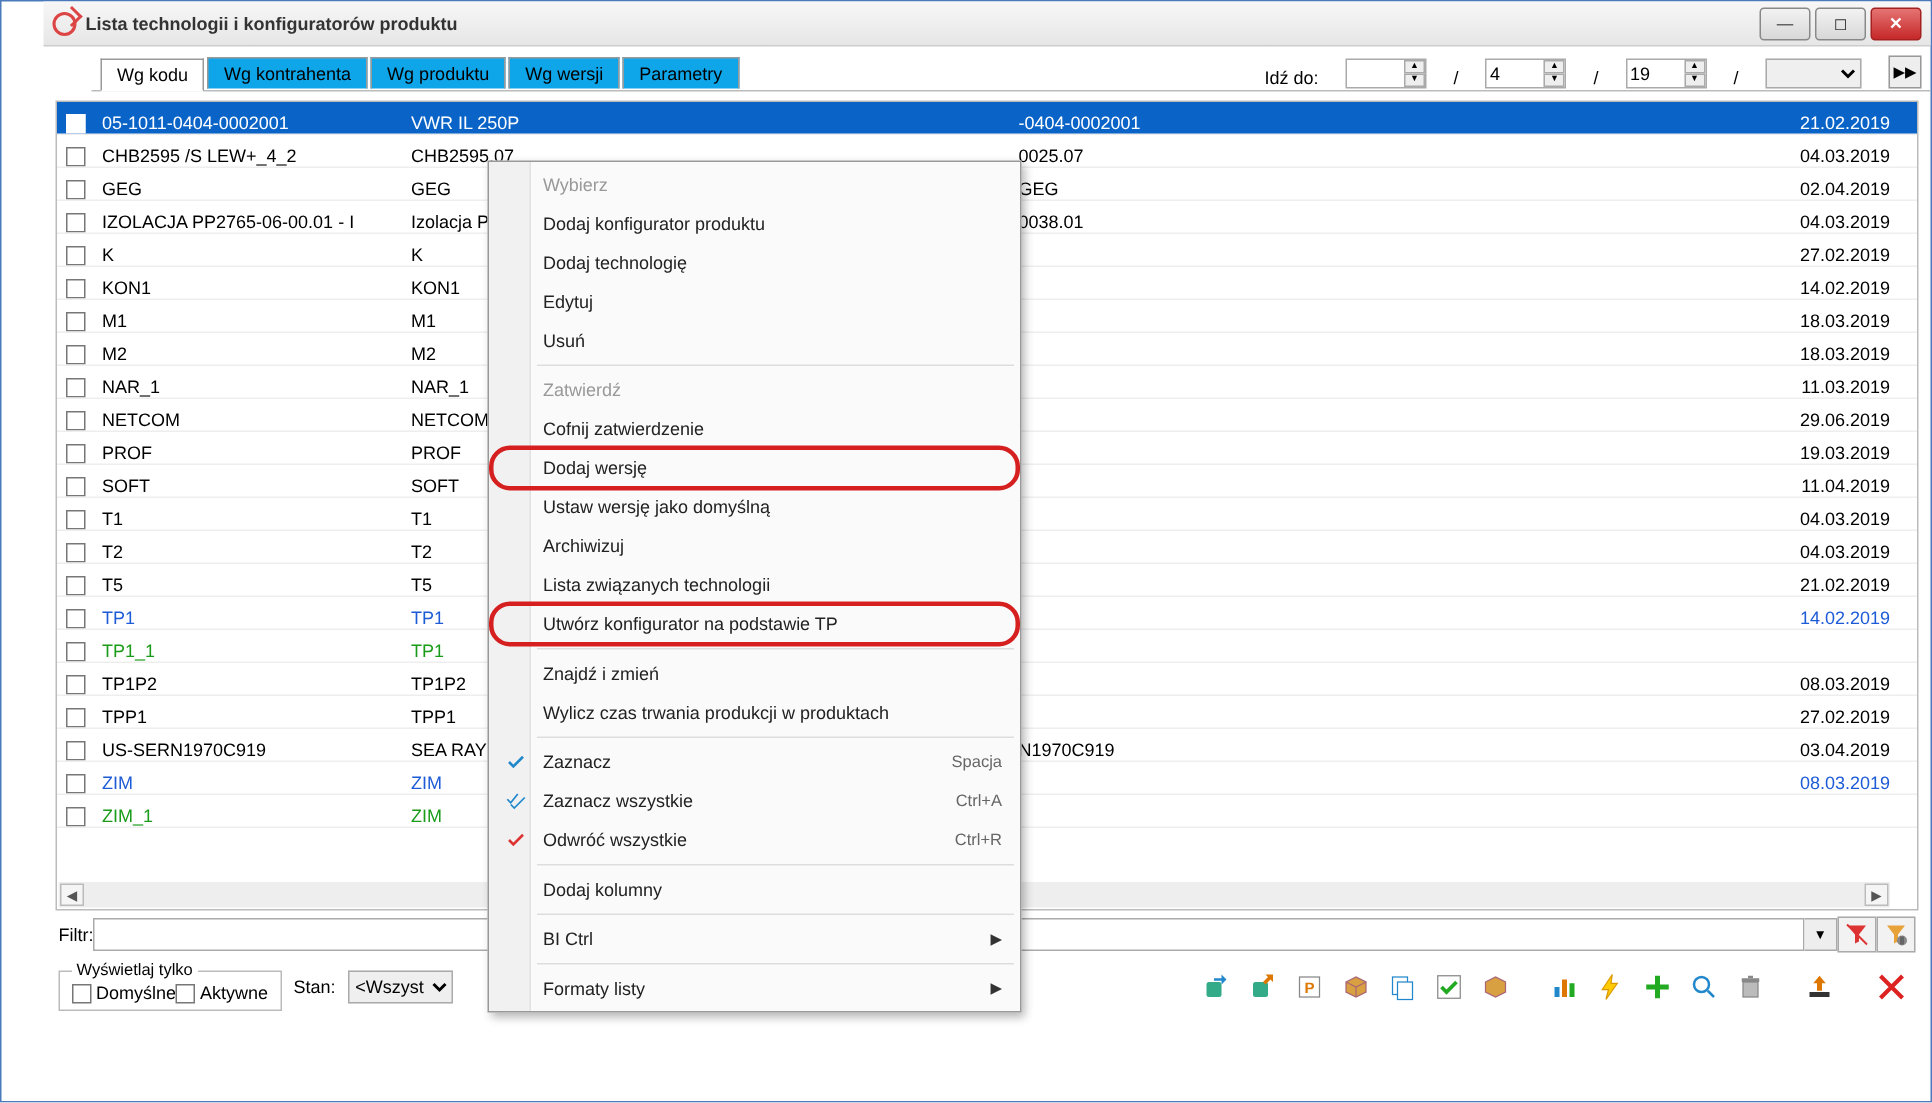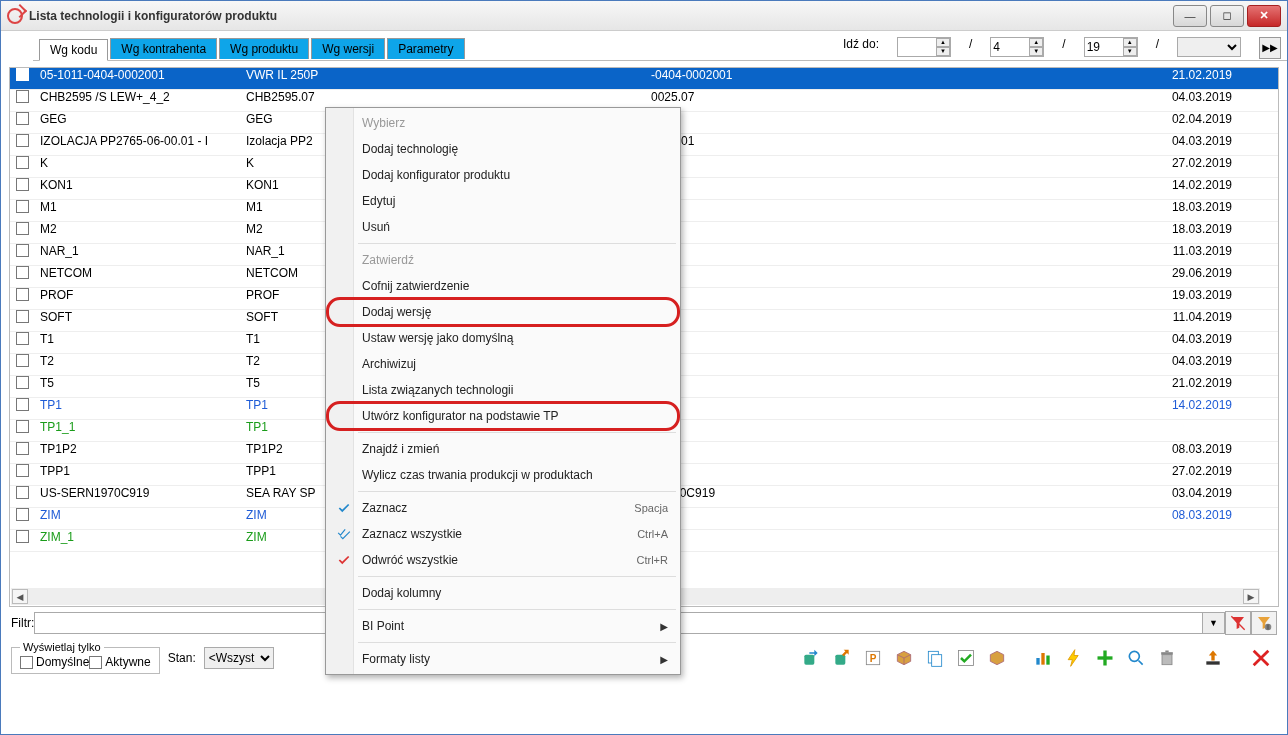--- a/index.html
+++ b/index.html
@@ -1,31 +1,31 @@
 <!DOCTYPE html>
 <html><head>
 <meta charset="utf-8">
 <style>
 * { box-sizing: border-box; margin: 0; padding: 0; font-family: Tahoma, sans-serif; font-size: 12px; }
 body { background: #e8e8e8; width: 1288px; height: 735px; overflow: hidden; position: relative; }
 
-.window { width: 1288px; height: 735px; background: #fff; border: 1px solid #4a7abc; }
+.window { width: 1288px; height: 735px; background: #fff; border: 1px solid #4a7abc; padding-left: 28px; }
 
 .titlebar { height: 30px; background: linear-gradient(#f7f7f7,#e6e6e6); border-bottom: 1px solid #ccc; display: flex; align-items: center; padding: 0 6px; }
 .titlebar .app-icon { width: 16px; height: 16px; border: 2px solid #d44; border-radius: 50%; position: relative; margin-right: 6px; }
 .titlebar .app-icon::after { content:""; position:absolute; width:8px;height:8px;border:2px solid #d44;border-left:none;border-bottom:none; top:-4px;right:-4px; transform:rotate(45deg);}
 .titlebar .title-text { font-weight: bold; color: #333; flex: 1; }
 .win-btns { display: flex; gap: 3px; }
 .win-btn { width: 34px; height: 22px; border: 1px solid #888; background: linear-gradient(#f2f2f2,#d8d8d8); border-radius: 3px; display:flex;align-items:center;justify-content:center; font-size:11px; color:#333;}
 .win-btn.close { background: linear-gradient(#e57373,#c62828); color:#fff; font-weight:bold; border-color:#a52020;}
 
 .tabs-row { height: 30px; display: flex; align-items: center; padding: 4px 6px 0 6px; gap: 2px; border-bottom: 1px solid #bbb; margin-left: 32px; }
 .tab { padding: 3px 10px; border: 1px solid #999; background: #0ea5e9; cursor: pointer; border-bottom: none; position: relative; top: 1px; }
 .tab.active { background: #fff; border-bottom: 1px solid #fff; top: 2px;}
-.nav-right { margin-left: auto; display: flex; align-items: flex-start; gap: 18px; }
+.nav-right { margin-left: auto; display: flex; align-items: flex-end; gap: 18px; }
 .nav-right input { width: 54px; height: 20px; border: 1px solid #aaa; padding: 0 16px 0 2px; position: relative; }
 .spinwrap{position:relative;}
 .spinbtns{position:absolute;right:1px;top:1px;width:14px;height:18px;display:flex;flex-direction:column;}
 .spinbtns div{flex:1;background:#eee;border:1px solid #aaa;font-size:6px;display:flex;align-items:center;justify-content:center;cursor:pointer;}
 .nav-right select { height: 20px; border: 1px solid #aaa; width: 64px;}
 .nav-btn { width: 22px; height: 22px; border: 1px solid #999; background: #eee; display:flex;align-items:center;justify-content:center;font-size:10px;cursor:pointer;}
 
 .grid-wrap { margin: 6px 8px 2px 8px; border: 1px solid #bbb; height: 540px; position: relative; background:#fff;overflow:hidden;}
 .grid-header { display: flex; height: 24px; background: linear-gradient(#fafafa,#e8e8e8); border-bottom: 1px solid #bbb; }
 .gh { border-right: 1px solid #ccc; display: flex; align-items: center; justify-content: center; font-size: 12px; color: #333; }
@@ -33,21 +33,21 @@
 .col-kod { width: 206px; }
 .col-nazwa { width: 220px; }
 .col-dok { width: 185px; }
 .col-prod { width: 134px; }
 .col-opis { width: 98px; }
 .col-kontr { width: 140px; }
 .col-data { width: 218px; }
 .col-scroll{width:17px;background:#eee;}
 
 .grid-body { overflow: hidden; }
-.row { display: flex; height: 22px; align-items: flex-start; border-bottom: 1px solid #eee; }
+.row { display: flex; height: 22px; align-items: flex-end; border-bottom: 1px solid #eee; }
 .row.sel { background: #0a64c8; color: #fff; }
 .cell { border-right: 1px solid transparent; padding: 0 4px; white-space: nowrap; overflow: hidden; display:flex;align-items:center;}
 .cell.col-chk{justify-content:center;padding:0;}
 .cell.col-data{justify-content:flex-end;}
 .chk { width: 13px; height: 13px; border: 1px solid #777; background: #fff; display: inline-block; }
 .row.sel .chk{border-color:#fff;}
 .txt-blue{color:#1e5bd6;}
 .txt-green{color:#1a9c1a;}
 
 .hscroll { position: absolute; left: 1px; right: 18px; bottom: 1px; height: 17px; background: #eee; display:flex;align-items:center;}
@@ -522,24 +522,24 @@
     </div>
   </div>
 </div>
 
 <div class="context-menu">
   <div class="cm-gutter"></div>
   <div class="cm-item disabled">
       <span>Wybierz</span>
     </div>
   <div class="cm-item">
+      <span>Dodaj konfigurator produktu</span>
+    </div>
+  <div class="cm-item">
       <span>Dodaj technologię</span>
-    </div>
-  <div class="cm-item">
-      <span>Dodaj konfigurator produktu</span>
     </div>
   <div class="cm-item">
       <span>Edytuj</span>
     </div>
   <div class="cm-item">
       <span>Usuń</span>
     </div>
   <div class="cm-sep"></div>
   <div class="cm-item disabled">
       <span>Zatwierdź</span>
@@ -596,21 +596,21 @@
       </span>
     <span>Odwróć wszystkie</span>
       <span class="cm-short">Ctrl+R</span>
   </div>
   <div class="cm-sep"></div>
   <div class="cm-item">
       <span>Dodaj kolumny</span>
     </div>
   <div class="cm-sep"></div>
   <div class="cm-item">
-      <span>BI Point</span>
+      <span>BI Ctrl</span>
       <span class="cm-arrow">▶</span>
     </div>
   <div class="cm-sep"></div>
   <div class="cm-item">
       <span>Formaty listy</span>
       <span class="cm-arrow">▶</span>
     </div>
 </div>
 
 </body></html>

